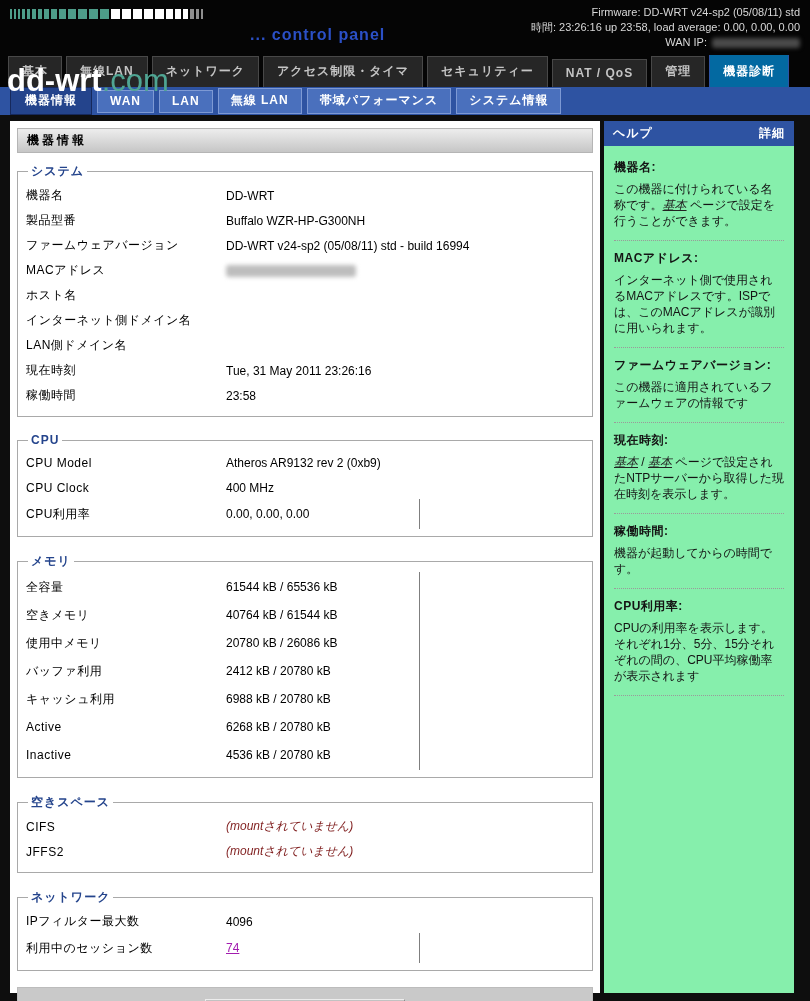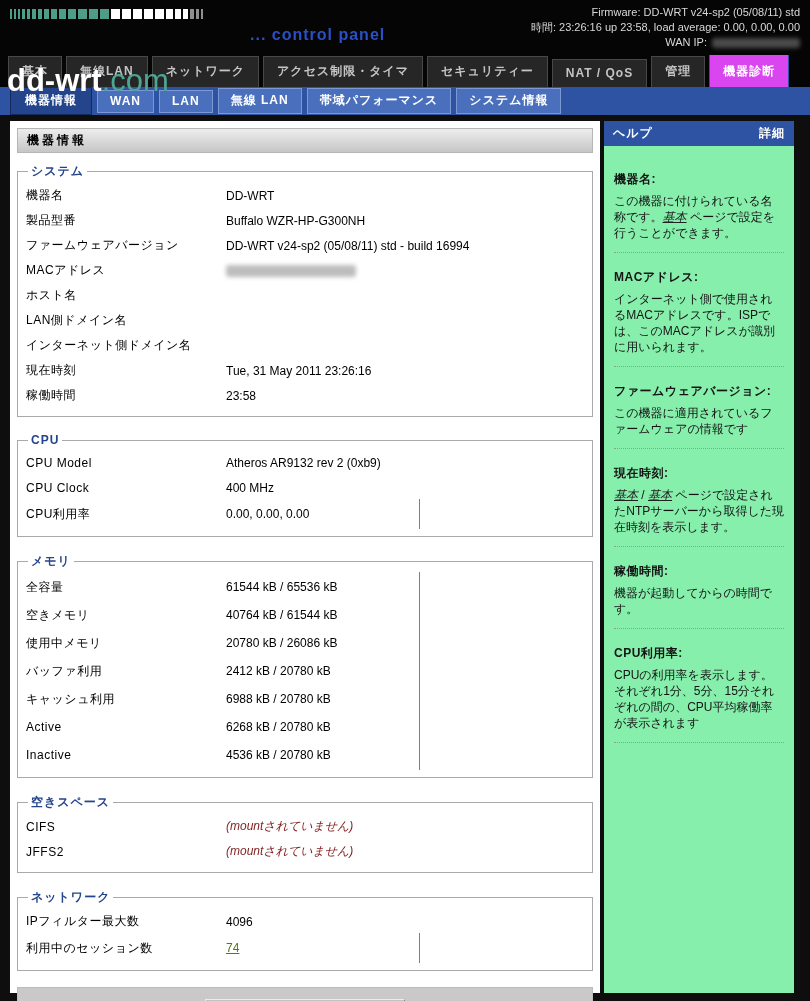--- a/index.html
+++ b/index.html
@@ -21,21 +21,21 @@
   .redacted { display:inline-block; vertical-align:middle; border-radius:3px; filter:blur(2px); }
   .redacted.wan { width:88px; height:10px; background:#4a4a4a; margin-left:5px; }
   .redacted.mac { width:130px; height:12px; background:#bdbdbd; }
   
   .tabs { display:flex; align-items:flex-end; padding-left:8px; background:#050505; height:32px; }
   .tab {
     background:#262626; color:#c4c4c4; border:1px solid #484848; border-bottom:none;
     font-weight:bold; font-size:12px; letter-spacing:1px;
     padding:6px 13px 7px; margin-right:4px; cursor:pointer; white-space:nowrap;
   }
-  .tab.active { background:#d946ef; border-color:#2e53a2; color:#fff; padding-top:9px; }
+  .tab.active { background:#0369a1; border-color:#2e53a2; color:#fff; padding-top:9px; }
   
   .subnav { background:#2e53a2; height:28px; display:flex; align-items:center; padding-left:10px; gap:5px; }
   .subtab {
     background:#4a70bd; border:1px solid #7d99d4; color:#fff; font-weight:bold; font-size:12px;
     letter-spacing:1px; padding:3px 12px 4px; cursor:pointer; white-space:nowrap;
   }
   .subtab.active { background:#24448c; border-color:#16295c; padding:4px 14px 5px; }
   
   .content { display:flex; align-items:flex-start; gap:4px; padding:6px 0 0 10px; }
   .main { width:590px; background:#fff; height:872px; position:relative; }
@@ -44,36 +44,36 @@
     margin:7px 7px 10px; padding:3px 9px;
     background:linear-gradient(#ededed,#c6c6c6); border:1px solid #b5b5b5;
     font-weight:bold; font-size:12px; letter-spacing:3px;
   }
   fieldset { margin:0 7px 16px; border:1px solid #a9a9a9; padding:3px 8px 8px; }
   legend { color:#24448c; font-weight:bold; font-size:12px; letter-spacing:1px; padding:0 3px; margin-left:2px; }
   .row { display:flex; align-items:center; min-height:25px; }
   .row .lbl { width:200px; flex:none; letter-spacing:0.5px; }
   .row .val { flex:1; }
   .row .val.muted { color:#7f1d1d; font-style:italic; }
-  .row .val a { color:#4d7c0f; }
+  .row .val a { color:#a21caf; }
   .barwrap { width:162px; flex:none; margin-right:3px; }
   .bar { height:16px; background:#a5a5a5; border:1px solid #7f7f7f; position:relative; }
   .bar .fill { display:block; height:100%; background:#4a72c4; }
   .bar .pct { position:absolute; left:0; top:0; right:0; text-align:center; color:#fff; font-size:11px; line-height:15px; }
   .footer-bar { margin:7px; background:#c9c9c9; border:1px solid #bcbcbc; padding:11px 0; text-align:center; }
   .refresh-btn {
     background:#c2c2c2; color:#ececec; font-size:12px; letter-spacing:1px;
     border:1px solid; border-color:#ededed #8b8b8b #8b8b8b #ededed; padding:4px 14px;
   }
   
   .help-header { background:#2e53a2; color:#fff; font-weight:bold; font-size:12px; letter-spacing:1px;
     padding:4px 9px; display:flex; justify-content:space-between; align-items:center; }
   .help-more { color:#fff; text-decoration:none; cursor:pointer; }
   .help-body { padding:9px 10px; color:#141414; }
-  .help-item h4 { margin:16px 0 5px; font-size:12px; letter-spacing:0.5px; }
+  .help-item h4 { margin:4px 0 5px; font-size:12px; letter-spacing:0.5px; }
   .help-item p { margin:0; line-height:16px; }
   .help-sep { border:none; border-top:1px dotted #9a9a9a; margin:11px 0 9px; }
   .help-link { font-style:italic; text-decoration:underline; color:#222; cursor:pointer; }
 </style>
 </head>
 <body>
 
 <div class="header">
   <div class="logo-strip">
       <span style="width: 2px; background: rgb(77, 157, 137);"></span>
@@ -152,25 +152,25 @@
       </div>
       <div class="row">
         <span class="lbl">MACアドレス</span>
         <span class="val"><span class="redacted mac"></span></span>
       </div>
       <div class="row">
         <span class="lbl">ホスト名</span>
         <span class="val"></span>
       </div>
       <div class="row">
+        <span class="lbl">インターネット側ドメイン名</span>
+        <span class="val"></span>
+      </div>
+      <div class="row">
         <span class="lbl">LAN側ドメイン名</span>
-        <span class="val"></span>
-      </div>
-      <div class="row">
-        <span class="lbl">インターネット側ドメイン名</span>
         <span class="val"></span>
       </div>
       <div class="row">
         <span class="lbl">現在時刻</span>
         <span class="val">Tue, 31 May 2011 23:26:16</span>
       </div>
       <div class="row">
         <span class="lbl">稼働時間</span>
         <span class="val">23:58</span>
       </div>

